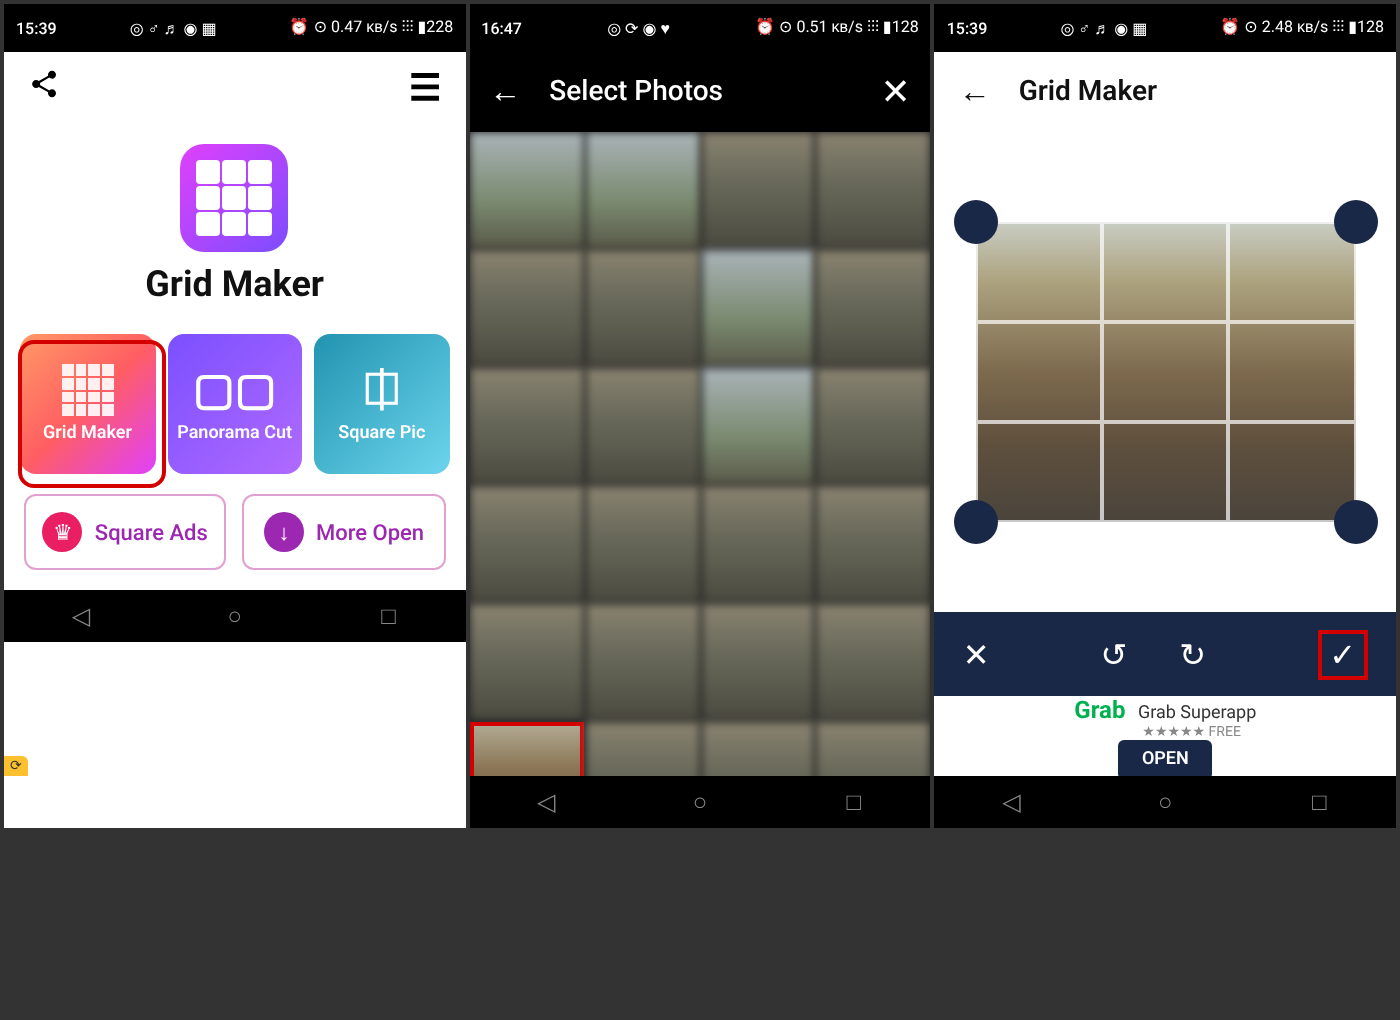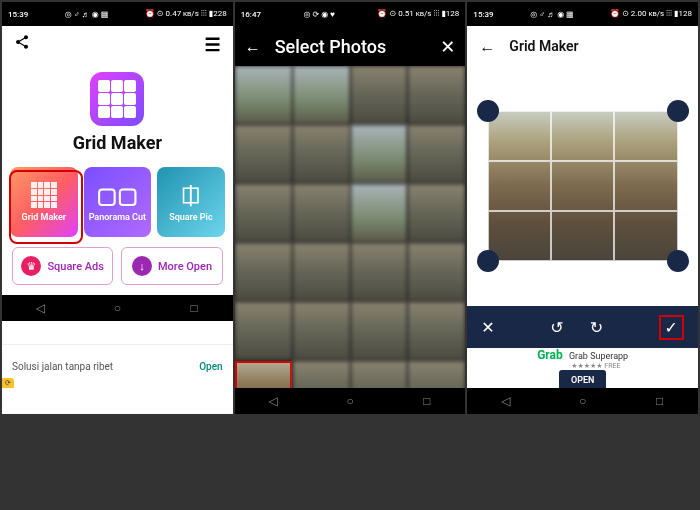--- a/index.html
+++ b/index.html
@@ -39,21 +39,21 @@
   .pc-purple { background: #9c27b0; }
   .ad-bar { position: absolute; bottom: 26px; left: 0; right: 0; height: 44px; border-top: 1px solid #eee; display: flex; align-items: center; justify-content: space-between; padding: 0 10px; font-size: 10px; }
   .ad-bar .ad-text { color: #555; }
   .ad-bar .ad-open { color: #00897b; font-weight: 500; }
   .ad-badge { position: absolute; bottom: 26px; left: 0; background: #fbc02d; color: #333; font-size: 7px; padding: 1px 3px; border-radius: 0 3px 0 0; }
   
   
   .phone2 { background: #fef9c3; }
   .topbar2 { height: 40px; background: #000; color: #fff; display: flex; align-items: center; padding: 0 10px; gap: 14px; }
   .topbar2 .back { font-size: 16px; }
-  .topbar2 .title { font-size: 18px; font-weight: 500; flex: 1; }
+  .topbar2 .title { font-size: 14px; font-weight: 500; flex: 1; }
   .topbar2 .close { font-size: 18px; }
   .photo-grid { flex: 1; display: grid; grid-template-columns: repeat(4, 1fr); grid-auto-rows: 58px; gap: 1px; background: #222; overflow: hidden; }
   .photo-cell { background: linear-gradient(180deg, #8a8370 0%, #6b6b5c 40%, #4a4a40 100%); filter: blur(2px); }
   .photo-cell.sky { background: linear-gradient(180deg, #aab4b8 0%, #7a8a70 60%, #5a5a4a 100%); }
   .photo-selected { filter: none !important; background: linear-gradient(180deg, #b0a890 0%, #8a7555 40%, #5a4a38 100%); position: relative; border: 2px solid #d40000; }
   
   
   .topbar3 { height: 40px; display: flex; align-items: center; padding: 0 12px; gap: 14px; color: #111; }
   .topbar3 .back { font-size: 16px; }
   .topbar3 .title { font-size: 14px; font-weight: 600; }
@@ -143,24 +143,20 @@
   <div class="btn-row">
     <div class="pill-btn">
       <span class="pill-circle pc-red">♛</span>
       <span>Square Ads</span>
     </div>
     <div class="pill-btn">
       <span class="pill-circle pc-purple">↓</span>
       <span>More Open</span>
     </div>
   </div>
-  <div class="ad-bar">
-    <span class="ad-text">Solusi jalan tanpa ribet</span>
-    <span class="ad-open">Open</span>
-  </div>
   <div class="ad-badge">⟳</div>
   <div class="navbar">
     <span class="navbtn">◁</span>
     <span class="navbtn">○</span>
     <span class="navbtn">□</span>
   </div>
 </div>
 
 <div class="phone phone2">
   <div class="statusbar">
@@ -207,21 +203,21 @@
     <span class="navbtn">◁</span>
     <span class="navbtn">○</span>
     <span class="navbtn">□</span>
   </div>
 </div>
 
 <div class="phone">
   <div class="statusbar">
     <span class="time">15:39</span>
     <span class="icons">◎ ♂ ♬ ◉ ▦</span>
-    <span class="icons">⏰ ⊙ 2.00 ᴋʙ/s ⫶⫶⫶ ▮128</span>
+    <span class="icons">⏰ ⊙ 2.48 ᴋʙ/s ⫶⫶⫶ ▮128</span>
   </div>
   <div class="topbar3">
     <span class="back">←</span>
     <span class="title">Grid Maker</span>
   </div>
   <div class="crop-area">
     <div class="crop-img">
       <div class="crop-grid">
           <div></div>
           <div></div>

